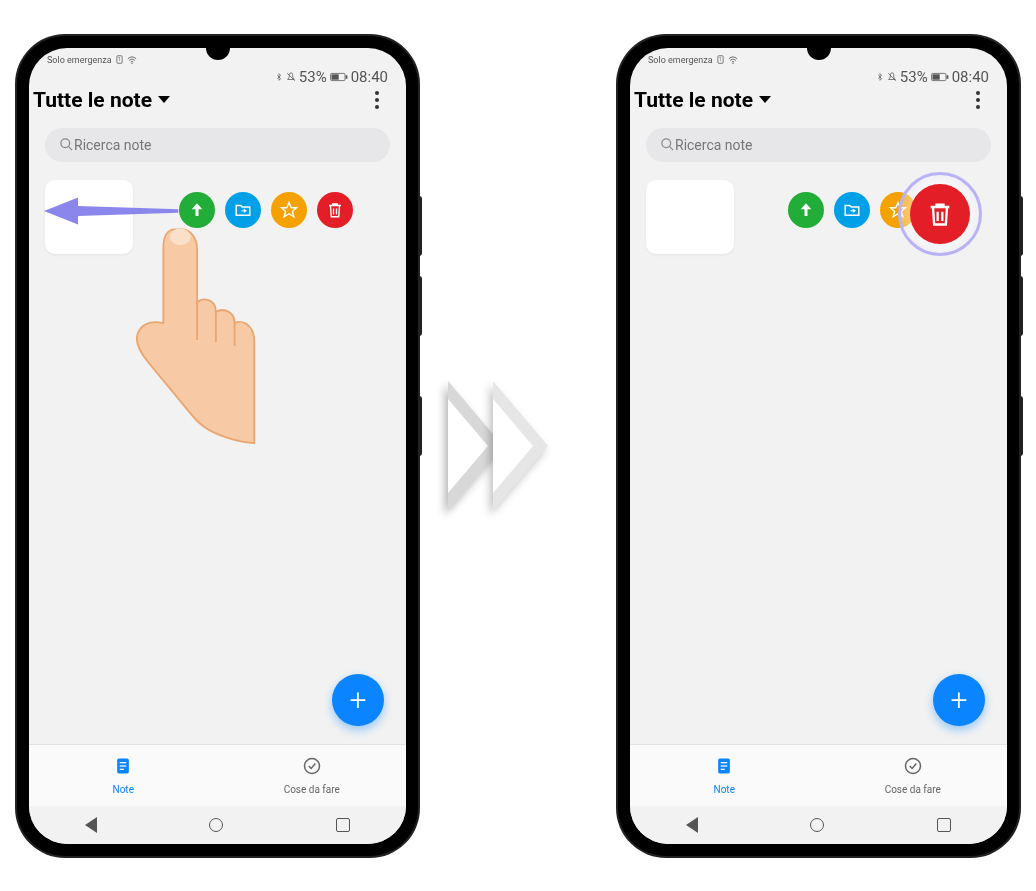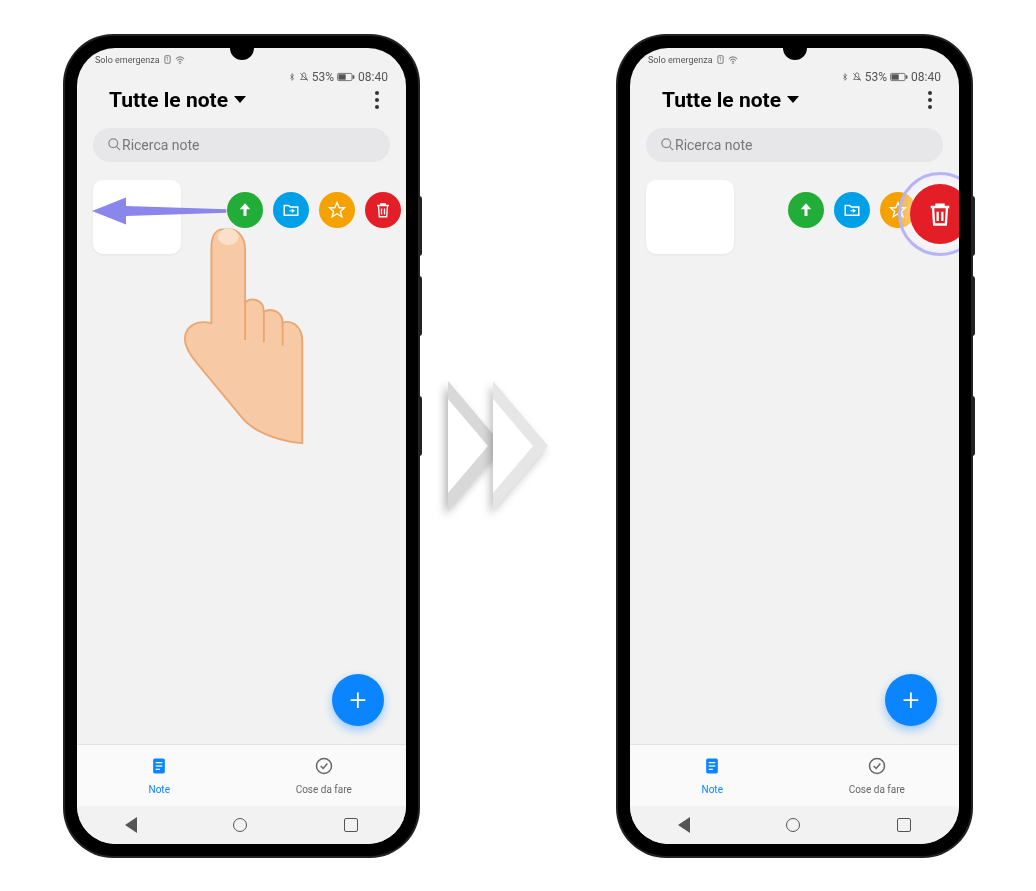--- a/index.html
+++ b/index.html
@@ -8,21 +8,21 @@
     height: 891px;
     background: #fff;
     font-family: -apple-system, BlinkMacSystemFont, "Segoe UI", Roboto, sans-serif;
     display: flex;
     align-items: center;
     justify-content: center;
     gap: 30px;
     position: relative;
   }
   .phone {
-    width: 353px;
+    width: 401px;
     height: 820px;
     background: #000;
     border-radius: 48px;
     padding: 12px;
     position: relative;
     box-shadow: 0 0 0 2px #222;
   }
   .phone::after{
     
     content:"";
@@ -57,23 +57,23 @@
   .status-bar {
     height: 24px;
     display: flex;
     justify-content: space-between;
     align-items: center;
     padding: 0 18px;
     font-size: 9px;
     color: #555;
   }
   .status-left, .status-right { display:flex; align-items:center; gap:3px; }
-  .status-right { font-size: 12px; margin-top: 34px; }
+  .status-right { font-size: 15px; margin-top: 34px; }
   .header {
-    padding: 16px 20px 8px 32px;
+    padding: 16px 20px 8px 4px;
     display: flex;
     justify-content: space-between;
     align-items: center;
   }
   .header-title {
     font-size: 21px;
     font-weight: 700;
     color: #000;
     display: flex;
     align-items: center;

